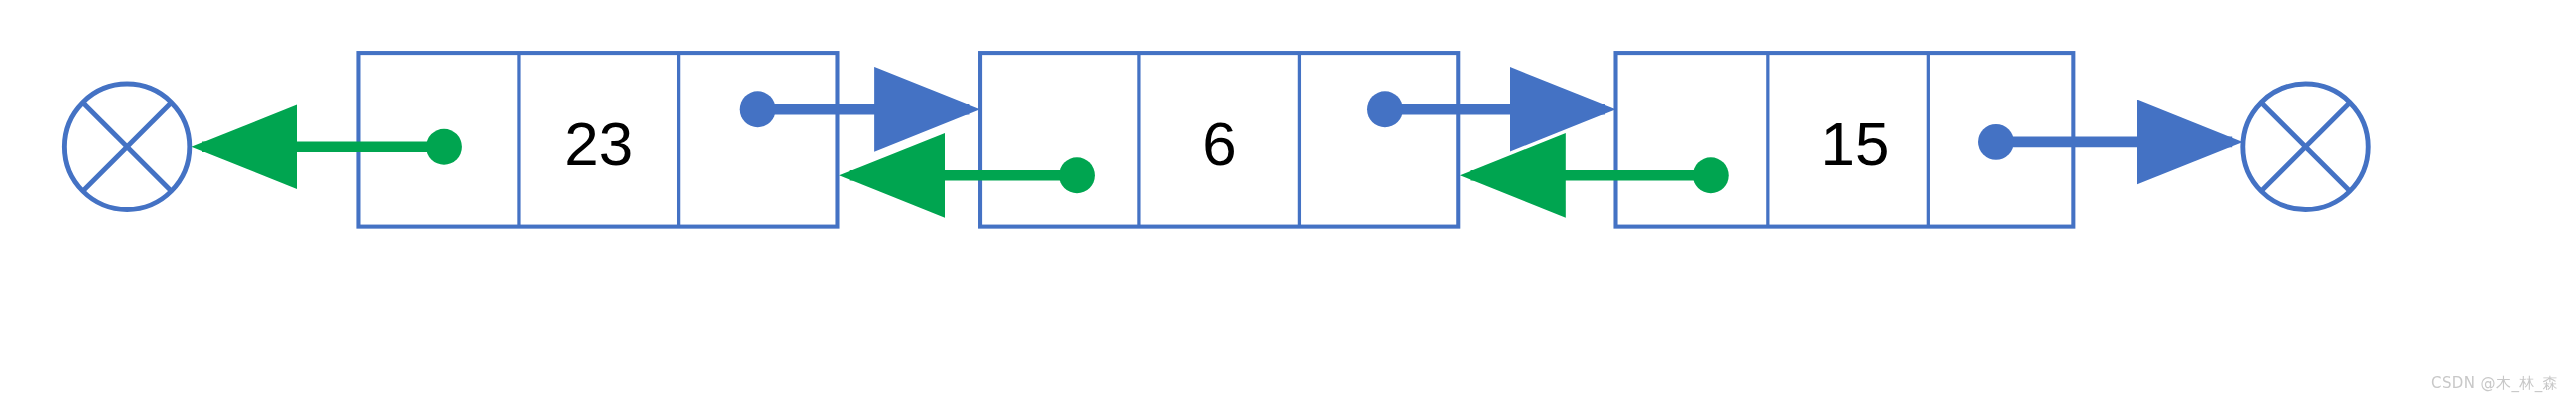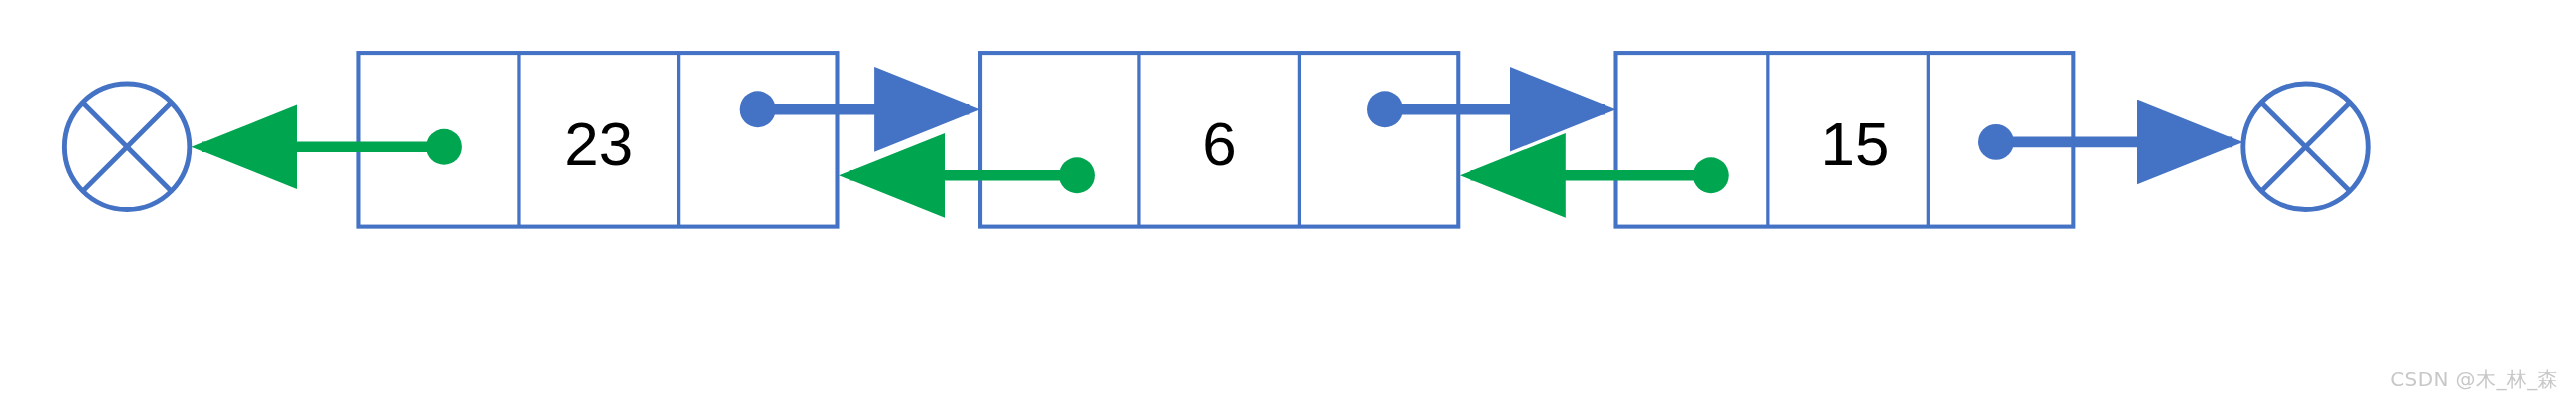--- a/index.html
+++ b/index.html
@@ -29,21 +29,21 @@
     font-size: 76px;
     fill: #000000;
     text-anchor: middle;
     dominant-baseline: central;
   }
   .watermark {
     position: absolute;
     right: 18px;
     bottom: 11.4px;
     font-family: "DejaVu Sans", sans-serif;
-    font-size: 20px;
+    font-size: 15px;
     color: #c8c8c8;
     letter-spacing: 0.4px;
     white-space: nowrap;
     user-select: none;
   }
 </style>
 </head>
 <body>
 
 <div id="canvas">

